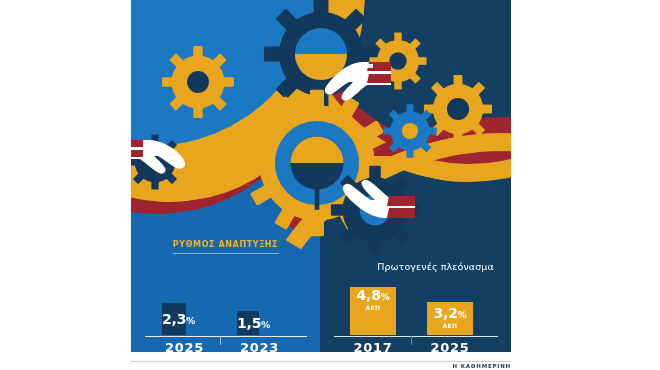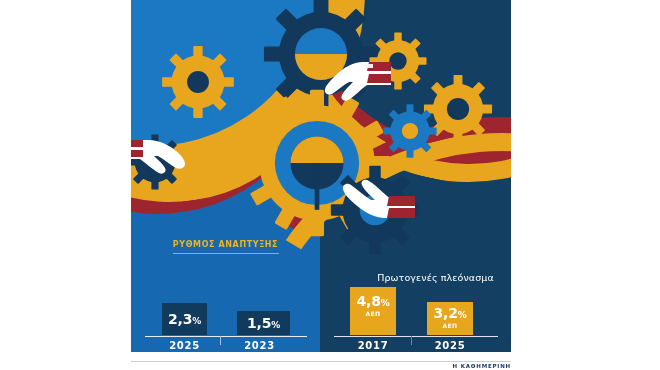--- a/index.html
+++ b/index.html
@@ -84,21 +84,21 @@
   .bar.gold{background:#e8a61f;}
   .bar .val{font-size:14px;font-weight:bold;letter-spacing:-.2px;line-height:1;}
   .bar .val .pc{font-size:9px;font-weight:bold;}
   .bar .unit{font-size:6px;font-weight:bold;letter-spacing:.4px;margin-top:2px;}
 
   .axis{position:absolute;height:1.3px;background:#e9eef2;}
   .axis-dark{position:absolute;height:1.3px;background:#dfe5ea;}
   .tick{position:absolute;width:1px;background:#9fc0da;}
   .tick-dark{position:absolute;width:1px;background:#6b8aa6;}
   .year{
-    position:absolute;color:#ffffff;font-size:10px;font-weight:bold;
+    position:absolute;color:#ffffff;font-size:13px;font-weight:bold;
     letter-spacing:.7px;text-align:center;white-space:nowrap;
   }
 
   
   .foot-rule{position:absolute;left:131px;top:361px;width:380px;height:1px;background:#c9cfd4;}
   .brand{
     position:absolute;left:0;top:0;width:380px;text-align:right;
     color:#1d3f63;font-size:5.5px;font-weight:bold;letter-spacing:.8px;
     white-space:nowrap;
   }
@@ -280,41 +280,41 @@
                C15 23 20 20 24 23 C30 27 37 34 44 38 L48 38
                C43 33 37 28 35 23 C33 19 38 16 42 19 C49 23 57 32 64 37 L88 37 Z" fill="#ffffff"></path>
       <path d="M62 46 L88 46 L88 56 L60 56 Z" fill="#9e2430"></path>
       <path d="M62 34 L88 34 L88 44 L60 44 Z" fill="#9e2430"></path>
     </svg>
 
     <div class="section-title" style="left:0;top:240px;width:189px;">ΡΥΘΜΟΣ ΑΝΑΠΤΥΞΗΣ</div>
     <div class="title-rule" style="left:42px;top:253px;width:106px;"></div>
 
 
-    <div class="bar dark" style="left:31px;top:303px;width:45px;height:32px;">
+    <div class="bar dark" style="left:31px;top:303px;width:24px;height:32px;">
       <div class="val" style="padding-top:9px;">
         <span>2,3</span><span class="pc">%</span>
       </div>
     </div>
 
-    <div class="bar dark" style="left:106px;top:311px;width:53px;height:24px;">
+    <div class="bar dark" style="left:106px;top:311px;width:22px;height:24px;">
       <div class="val" style="padding-top:5px;">
         <span>1,5</span><span class="pc">%</span>
       </div>
     </div>
 
     <div class="axis" style="left:14px;top:336px;width:162px;"></div>
     <div class="tick" style="left:89px;top:336px;height:9px;"></div>
     <div class="year" style="left:31px;top:340px;width:45px;">2025</div>
     <div class="year" style="left:106px;top:340px;width:45px;">2023</div>
 
-    <div class="sub-label" style="left:189px;top:261px;width:231px;margin-top:11px;">Πρωτογενές πλεόνασμα</div>
+    <div class="sub-label" style="left:189px;top:261px;width:231px;">Πρωτογενές πλεόνασμα</div>
 
     <div class="bar gold" style="left:219px;top:287px;width:46px;height:48px;">
-      <div class="val" style="padding-top:7px;">
+      <div class="val" style="padding-top:1px;">
         <span>4,8</span><span class="pc">%</span>
       </div>
       <div class="unit">ΑΕΠ</div>
     </div>
 
     <div class="bar gold" style="left:296px;top:302px;width:46px;height:33px;">
       <div class="val" style="padding-top:4px;">
         <span>3,2</span><span class="pc">%</span>
       </div>
       <div class="unit">ΑΕΠ</div>

